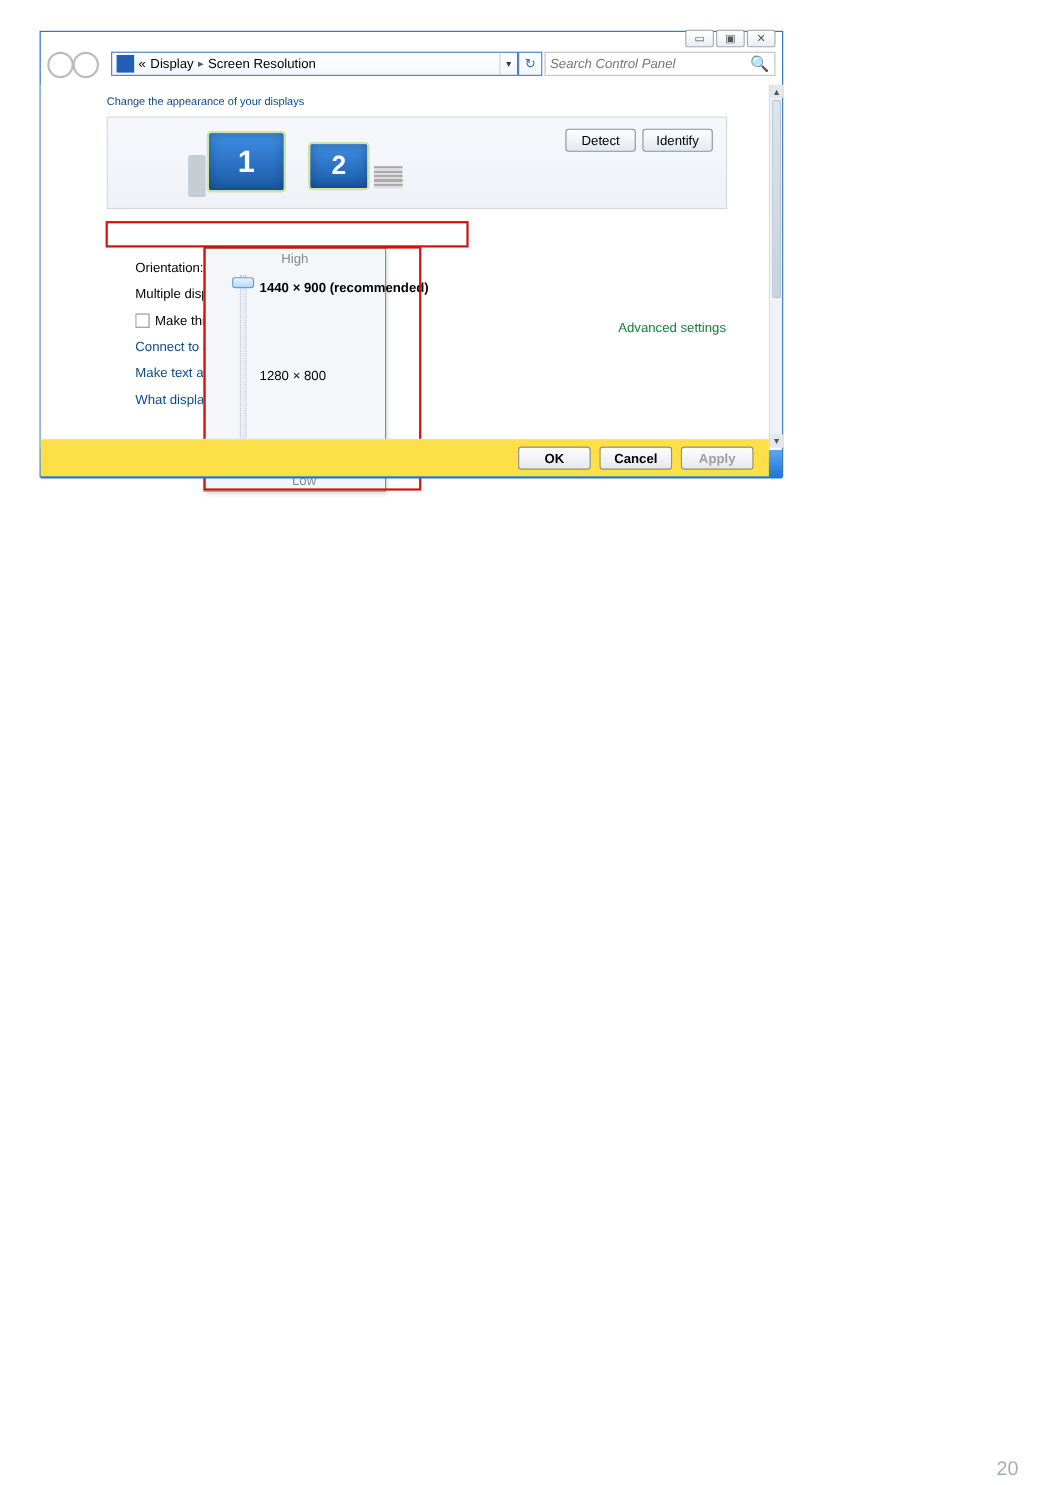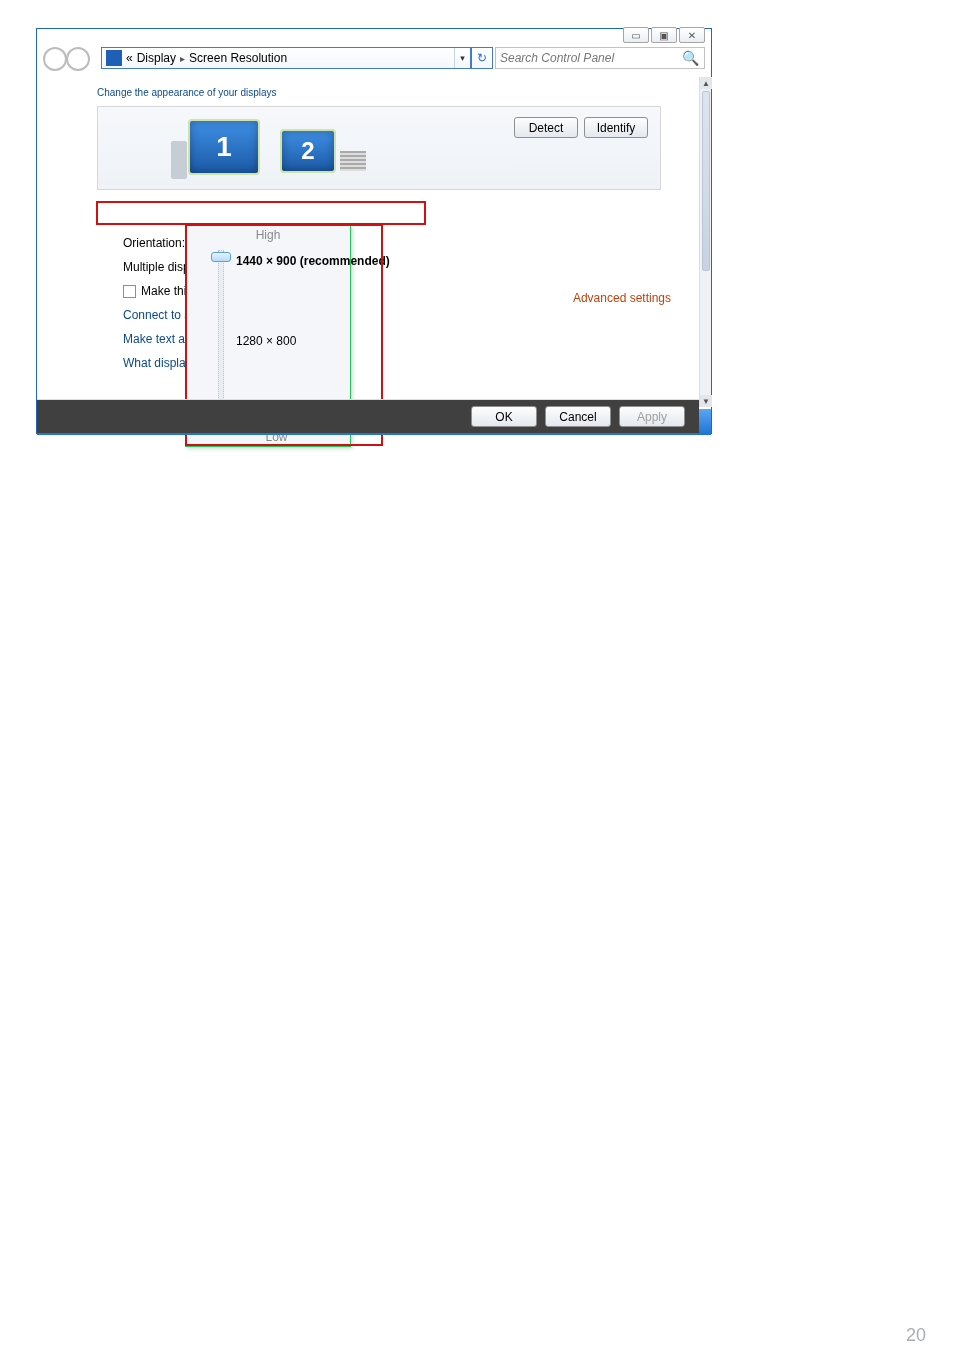--- a/index.html
+++ b/index.html
@@ -225,31 +225,31 @@
   }
   .cut-links div { height: 24px; display:flex; align-items:center; overflow:hidden; white-space:nowrap; }
   .link { color: #0a4a8d; }
   .cb {
     width: 13px; height: 13px;
     border: 1px solid #8f8f8f;
     margin-right: 5px; display:inline-block;
     background: #fff;
   }
   .adv-link {
-    position: absolute; right: 40px; top: 262px;
-    color: #c2410c; font-size: 12px;
+    position: absolute; right: 51px; top: 262px;
+    color: #15803d; font-size: 12px;
   }
   
   .footer {
     position: absolute;
     left: 0; right: 12px; bottom: 0; height: 34px;
     border-top: 1px solid #dadfe6;
-    background: #404040;
+    background: #fde047;
     display: flex; align-items: center; justify-content: flex-end;
-    gap: 8px; padding-right: 14px;
+    gap: 8px; padding-right: 14px; font-weight: bold;
   }
   .footer .cp-button { min-width: 66px; }
   .footer .cp-button.disabled { color: #a0a0a0; }
   
   .sbar {
     position: absolute; right: 0; top: 48px; bottom: 26px; width: 12px;
     background: #eef1f5; border-left: 1px solid #d8dde4;
   }
   .sbar .arrow { position:absolute; left:0; width:12px; height:12px;
     display:flex; align-items:center; justify-content:center; font-size:8px; color:#555;

